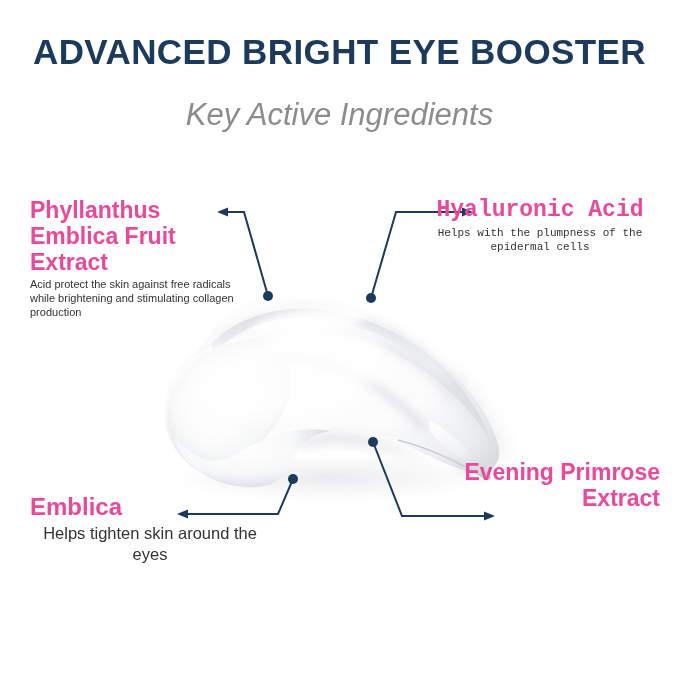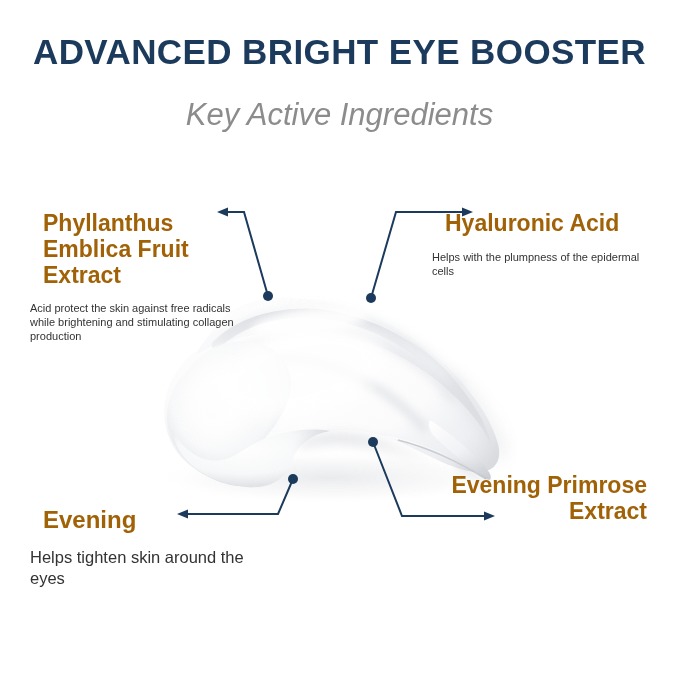--- a/index.html
+++ b/index.html
@@ -31,41 +31,41 @@
     font-style:italic;
     font-weight:300;
     color:#8c8c8c;
     line-height:1.2;
     white-space:nowrap;
   }
 
   
   .callout{position:absolute;}
   .callout h3{
-    margin:13px;
-    color:#a16207;
+    margin:0;
+    color:#ec4899;
     font-weight:700;
     font-size:23px;
     line-height:1.12;
   }
   .callout p{
     margin:2px 0 0 0;
     color:#333333;
     font-weight:400;
     font-size:11px;
     line-height:1.28;
   }
 
   #c-phyllanthus{left:30px;top:198px;width:215px;text-align:left;}
-  #c-hyaluronic{left:432px;top:198px;width:216px;text-align:left;}
+  #c-hyaluronic{left:432px;top:198px;width:216px;text-align:center;font-family:Liberation Mono, monospace;}
   #c-caffeine{left:30px;top:494px;width:240px;text-align:left;}
   #c-primrose{left:390px;top:460px;width:270px;text-align:right;}
 
   #c-caffeine h3{font-size:24px;}
-  #c-caffeine p{font-size:16.5px;}
+  #c-caffeine p{font-size:16.5px;text-align:center;}
 
   
   svg.layer{position:absolute;left:0;top:0;width:679px;height:679px;}
   #blob-layer{z-index:1;}
   #lines-layer{z-index:3;}
   .callout,.title,.subtitle{z-index:5;}
 </style>
 </head>
 <body>
 
@@ -221,21 +221,21 @@
     <h3>Phyllanthus Emblica Fruit Extract</h3>
     <p>Acid protect the skin against free radicals while brightening and stimulating collagen production</p>
   </div>
 
   <div class="callout" id="c-hyaluronic">
     <h3>Hyaluronic Acid</h3>
     <p>Helps with the plumpness of the epidermal cells</p>
   </div>
 
   <div class="callout" id="c-caffeine">
-    <h3>Evening</h3>
+    <h3>Emblica</h3>
     <p>Helps tighten skin around the eyes</p>
   </div>
 
   <div class="callout" id="c-primrose">
     <h3>Evening Primrose Extract</h3>
   </div>
 
 </div>
 
 </body></html>

